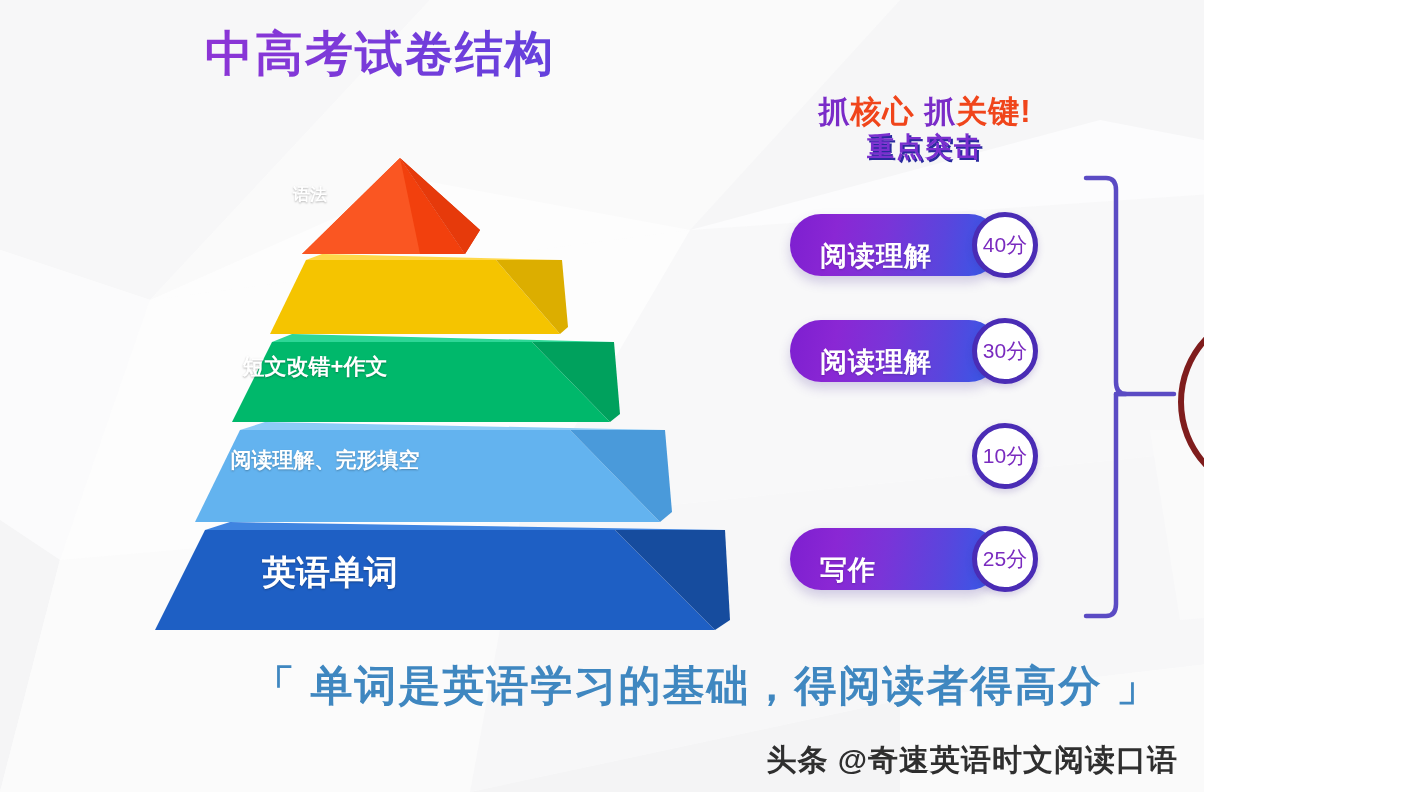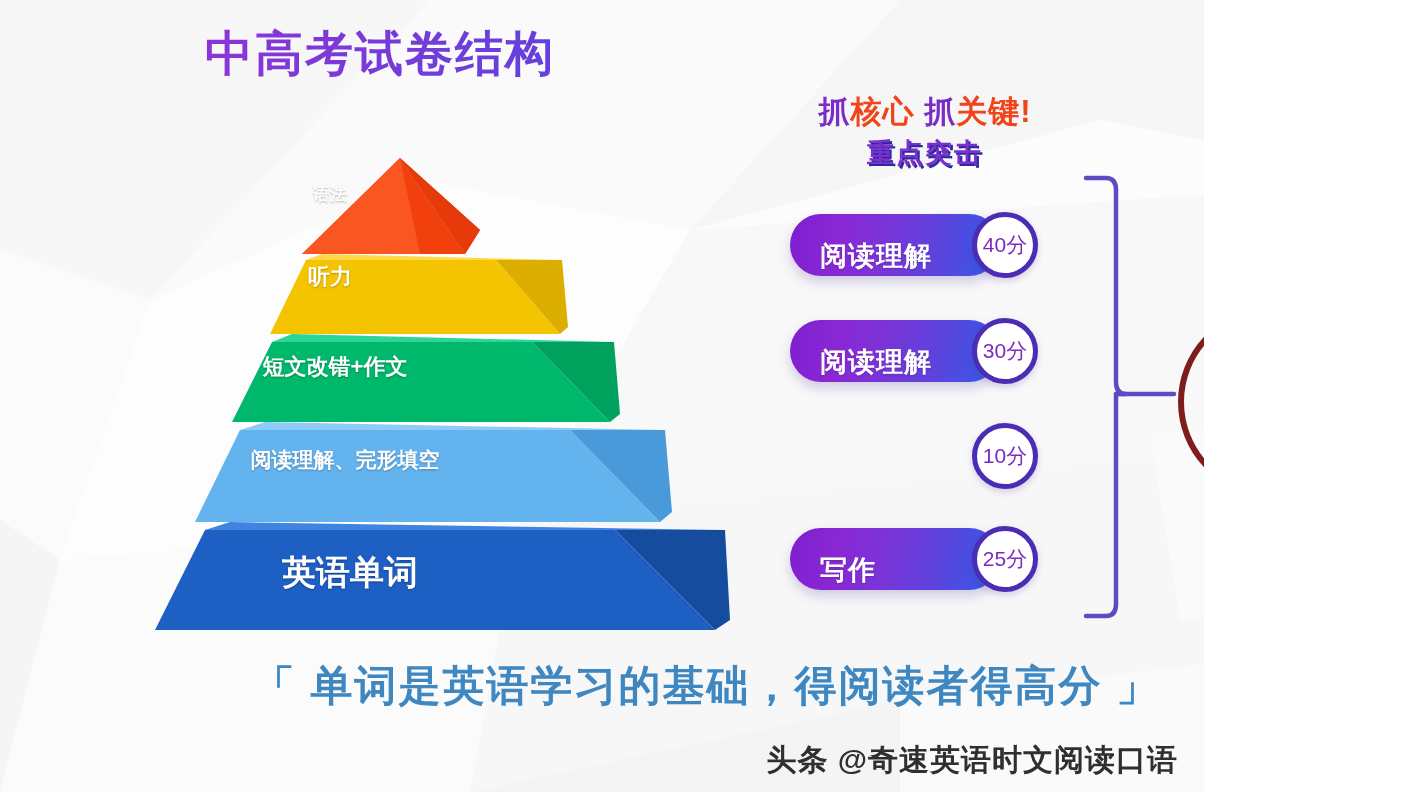--- a/index.html
+++ b/index.html
@@ -59,21 +59,20 @@
   }
   .tier-label {
     position: absolute;
     color: #ffffff;
     font-weight: 700;
     text-align: center;
     white-space: nowrap;
     text-shadow: 0 1px 2px rgba(0,0,0,0.28);
     z-index: 6;
     pointer-events: none;
-    margin-left: 20px;
   }
   #lbl-t1 { left: 230px; top: 183px; width: 160px; font-size: 17px; }
   #lbl-t2 { left: 190px; top: 262px; width: 240px; font-size: 22px; }
   #lbl-t3 { left: 150px; top: 352px; width: 330px; font-size: 22px; }
   #lbl-t4 { left: 110px; top: 446px; width: 430px; font-size: 21px; }
   #lbl-t5 { left:  90px; top: 550px; width: 480px; font-size: 34px; }
 
   
   #right-heading {
     position: absolute;
@@ -86,21 +85,20 @@
   #heading-line1 {
     font-size: 31px;
     font-weight: 700;
     letter-spacing: 1px;
     white-space: nowrap;
     line-height: 1.05;
   }
   #heading-line1 .pz { color: #7a2bc8; }
   #heading-line1 .or { color: #f0451b; }
   #heading-line2 {
-    margin-top: 6px;
     font-size: 27px;
     font-weight: 700;
     letter-spacing: 2px;
     color: #7b2fcf;
     text-shadow: 2px 2px 0 #2a2a9e;
     white-space: nowrap;
   }
 
   
   .pill-row {
@@ -265,21 +263,20 @@
 
     <g>
       <polygon points="182,124 280,28 345,124" fill="#f2400d"></polygon>
       <polygon points="280,28 360,100 345,124" fill="#d63208"></polygon>
       <polygon points="280,28 345,124 360,100" fill="#e63a0b"></polygon>
       <polygon points="182,124 280,28 300,124" fill="#fa5622"></polygon>
     </g>
   </svg>
 
   <div class="tier-label" id="lbl-t1">语法</div>
-  <div class="tier-label" id="lbl-t2">听力</div>
   <div class="tier-label" id="lbl-t3">短文改错+作文</div>
   <div class="tier-label" id="lbl-t4">阅读理解、完形填空</div>
   <div class="tier-label" id="lbl-t5">英语单词</div>
 
   <div id="right-heading">
     <div id="heading-line1"><span class="pz">抓</span><span class="or">核心</span><span>&nbsp;</span><span class="pz">抓</span><span class="or">关键!</span></div>
     <div id="heading-line2">重点突击</div>
   </div>
 
   <div class="pill-row" style="left:790px; top:214px;">

